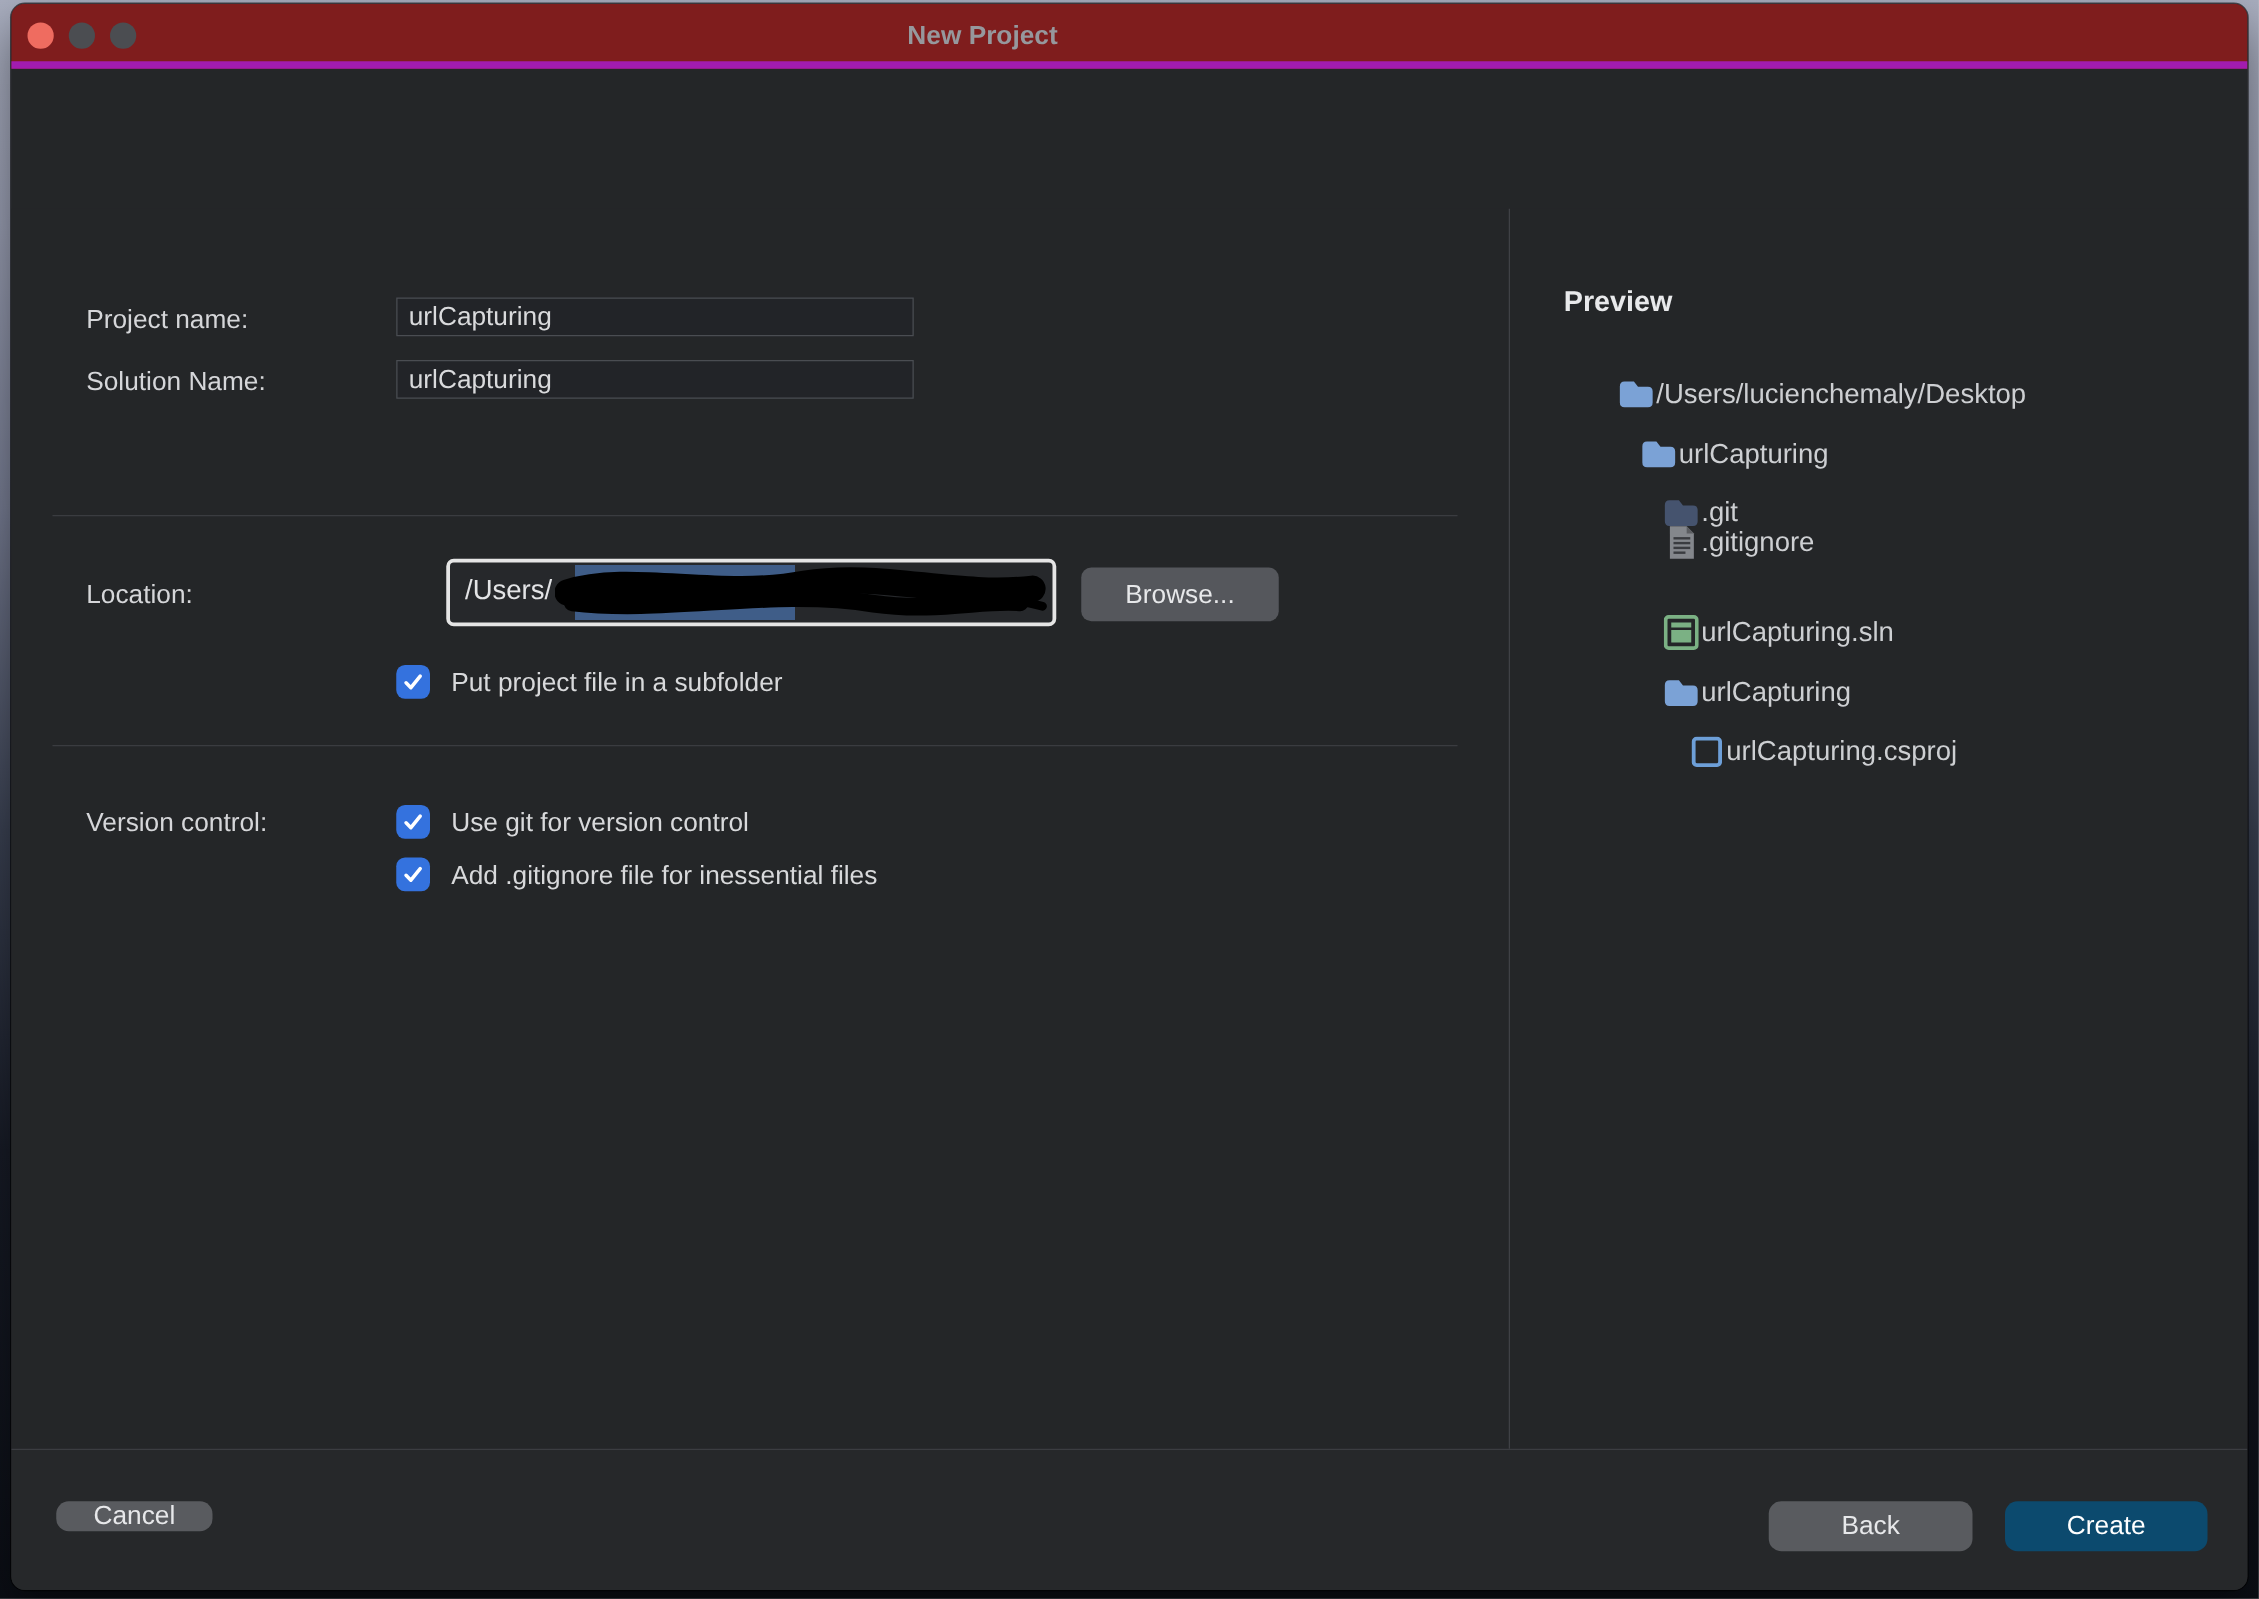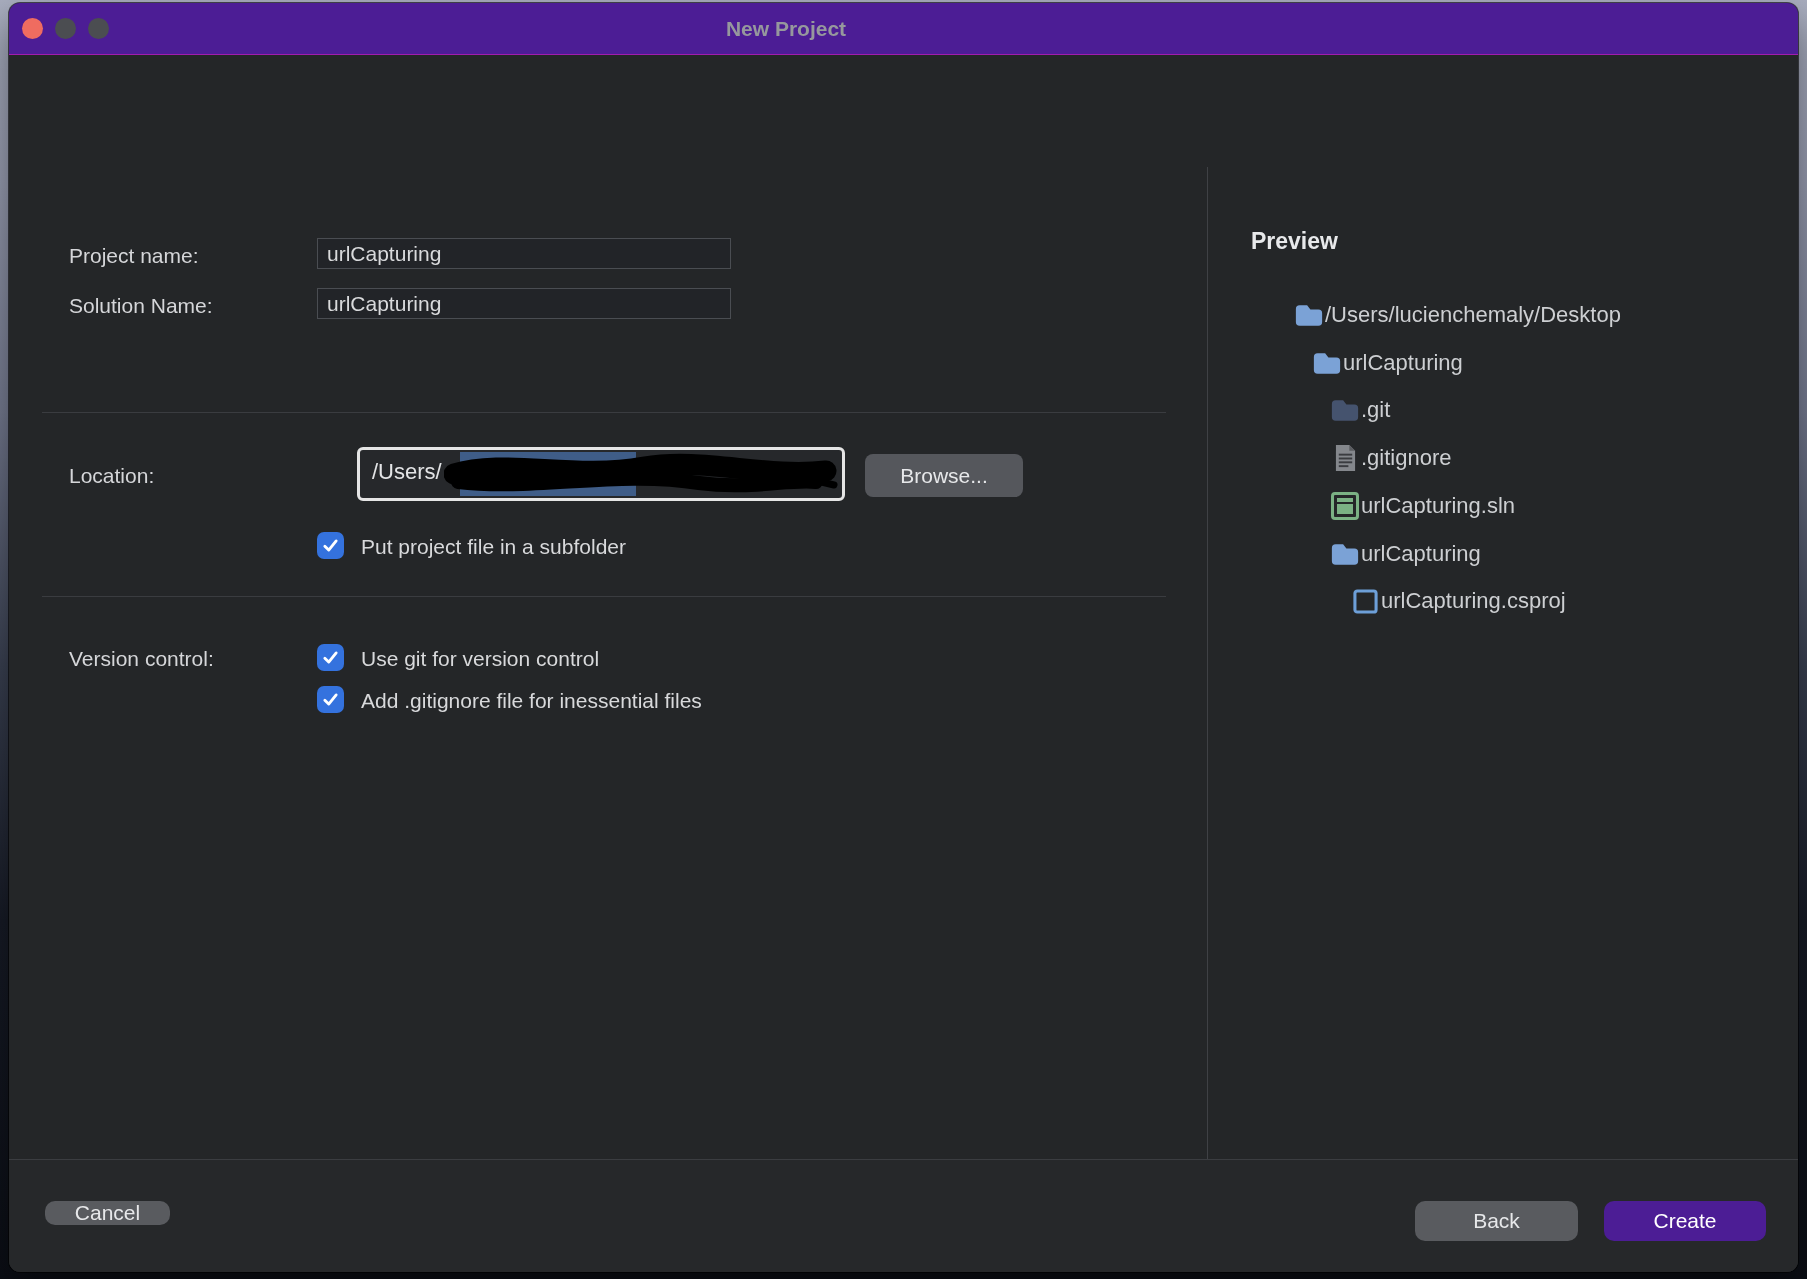--- a/index.html
+++ b/index.html
@@ -8,21 +8,21 @@
     font-family:"Liberation Sans","DejaVu Sans",sans-serif;
     background:linear-gradient(180deg,#a9aebf 0%,#989db1 14%,#767c92 32%,#3a4152 52%,#171b26 72%,#0b0e15 100%);
     position:relative; overflow:hidden;
   }
   .window {
     position:absolute; left:9px; top:3px; width:1789px; height:1269px;
     background:#242628; border-radius:11px; overflow:hidden;
     box-shadow:0 0 0 1px rgba(0,0,0,.6), 0 18px 40px rgba(0,0,0,.45);
   }
   
-  .titlebar { position:absolute; left:0; top:0; width:100%; height:52px; background:#4c1d95; border-bottom:1px solid #a21caf; }
+  .titlebar { position:absolute; left:0; top:0; width:100%; height:52px; background:#7f1d1d; border-bottom:6px solid #a21caf; }
   .light { position:absolute; top:15px; width:21px; height:21px; border-radius:50%; }
   .light.red  { left:13px; background:#ef6c60; }
   .light.g1   { left:46px; background:#4b4d51; }
   .light.g2   { left:79px; background:#4b4d51; }
   .window-title { position:absolute; top:14px; left:777px; transform:translateX(-50%); font-size:21px; font-weight:700; color:#96989d; white-space:nowrap; }
   
   .header { position:absolute; left:0; top:52px; width:100%; height:112px; background:#2e3034; border-bottom:1px solid #3d3f43; }
   .header h1 { position:absolute; left:53px; top:30px; font-size:31px; font-weight:700; color:#e9eaec; letter-spacing:-.2px; white-space:nowrap; }
   
   .body { position:absolute; left:0; top:164px; width:100%; height:992px; background:#242628; }
@@ -54,21 +54,21 @@
   
   .preview-title { position:absolute; left:1242px; top:225px; font-size:23px; font-weight:700; color:#e8e9eb; }
   .tree-row { position:absolute; height:34px; display:flex; align-items:center; gap:1px; }
   .tree-row .label { font-size:22px; color:#cdcfd2; white-space:nowrap; }
   .ticon { width:30px; height:28px; display:flex; align-items:center; justify-content:center; }
   
   .footer-line { position:absolute; left:0; top:1156px; width:100%; height:1px; background:#3b3d41; }
   .footer { position:absolute; left:0; top:1157px; width:100%; height:112px; background:#26282a; }
   .cancel { left:36px; top:1198px; width:125px; height:24px; background:#595b5f; }
   .back   { left:1406px; top:1198px; width:163px; height:40px; background:#595b5f; }
-  .create { left:1595px; top:1198px; width:162px; height:40px; background:#4c1d95; color:#fff; }
+  .create { left:1595px; top:1198px; width:162px; height:40px; background:#0c4a6e; color:#fff; }
 </style>
 </head>
 <body>
 
 <div class="window">
 
   <div class="titlebar">
     <span class="light red"></span>
     <span class="light g1"></span>
     <span class="light g2"></span>
@@ -149,21 +149,21 @@
 
   <div class="tree-row" style="left:1321px; top:390px">
     <span class="ticon">
       <svg width="30" height="25" viewBox="0 0 32 26">
           <path d="M2 6 q0-4 4-4 h8 l3.5 4.5 H26 q4 0 4 4 V20 q0 4-4 4 H6 q-4 0-4-4 Z" fill="#45536e"></path>
         </svg>
     </span>
     <span class="label">.git</span>
   </div>
 
-  <div class="tree-row" style="left:1321px; top:438px">
+  <div class="tree-row" style="left:1321px; top:414px">
     <span class="ticon">
       <svg width="23" height="28" viewBox="0 0 24 29">
         <path d="M2 1 h14 l6 6 v21 H2 Z" fill="#84878c"></path>
         <path d="M16 1 l6 6 h-6 Z" fill="#5b5d61"></path>
         <rect x="5" y="10" width="14" height="2" fill="#3a3c40"></rect>
         <rect x="5" y="14" width="14" height="2" fill="#3a3c40"></rect>
         <rect x="5" y="18" width="14" height="2" fill="#3a3c40"></rect>
         <rect x="5" y="22" width="10" height="2" fill="#3a3c40"></rect>
       </svg>
     </span>

